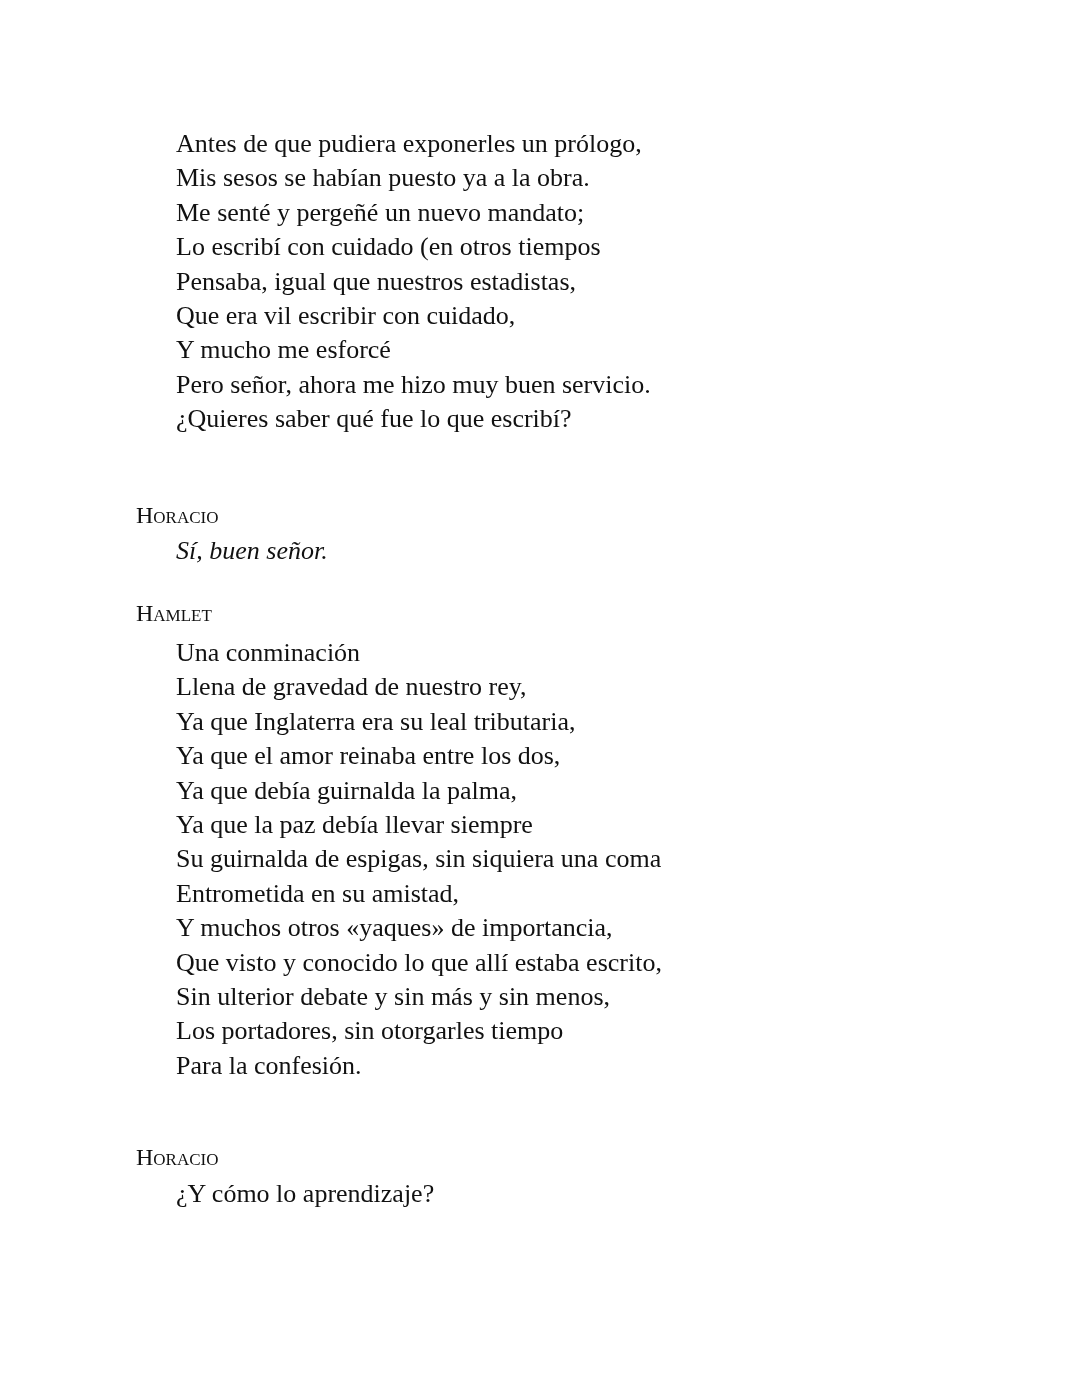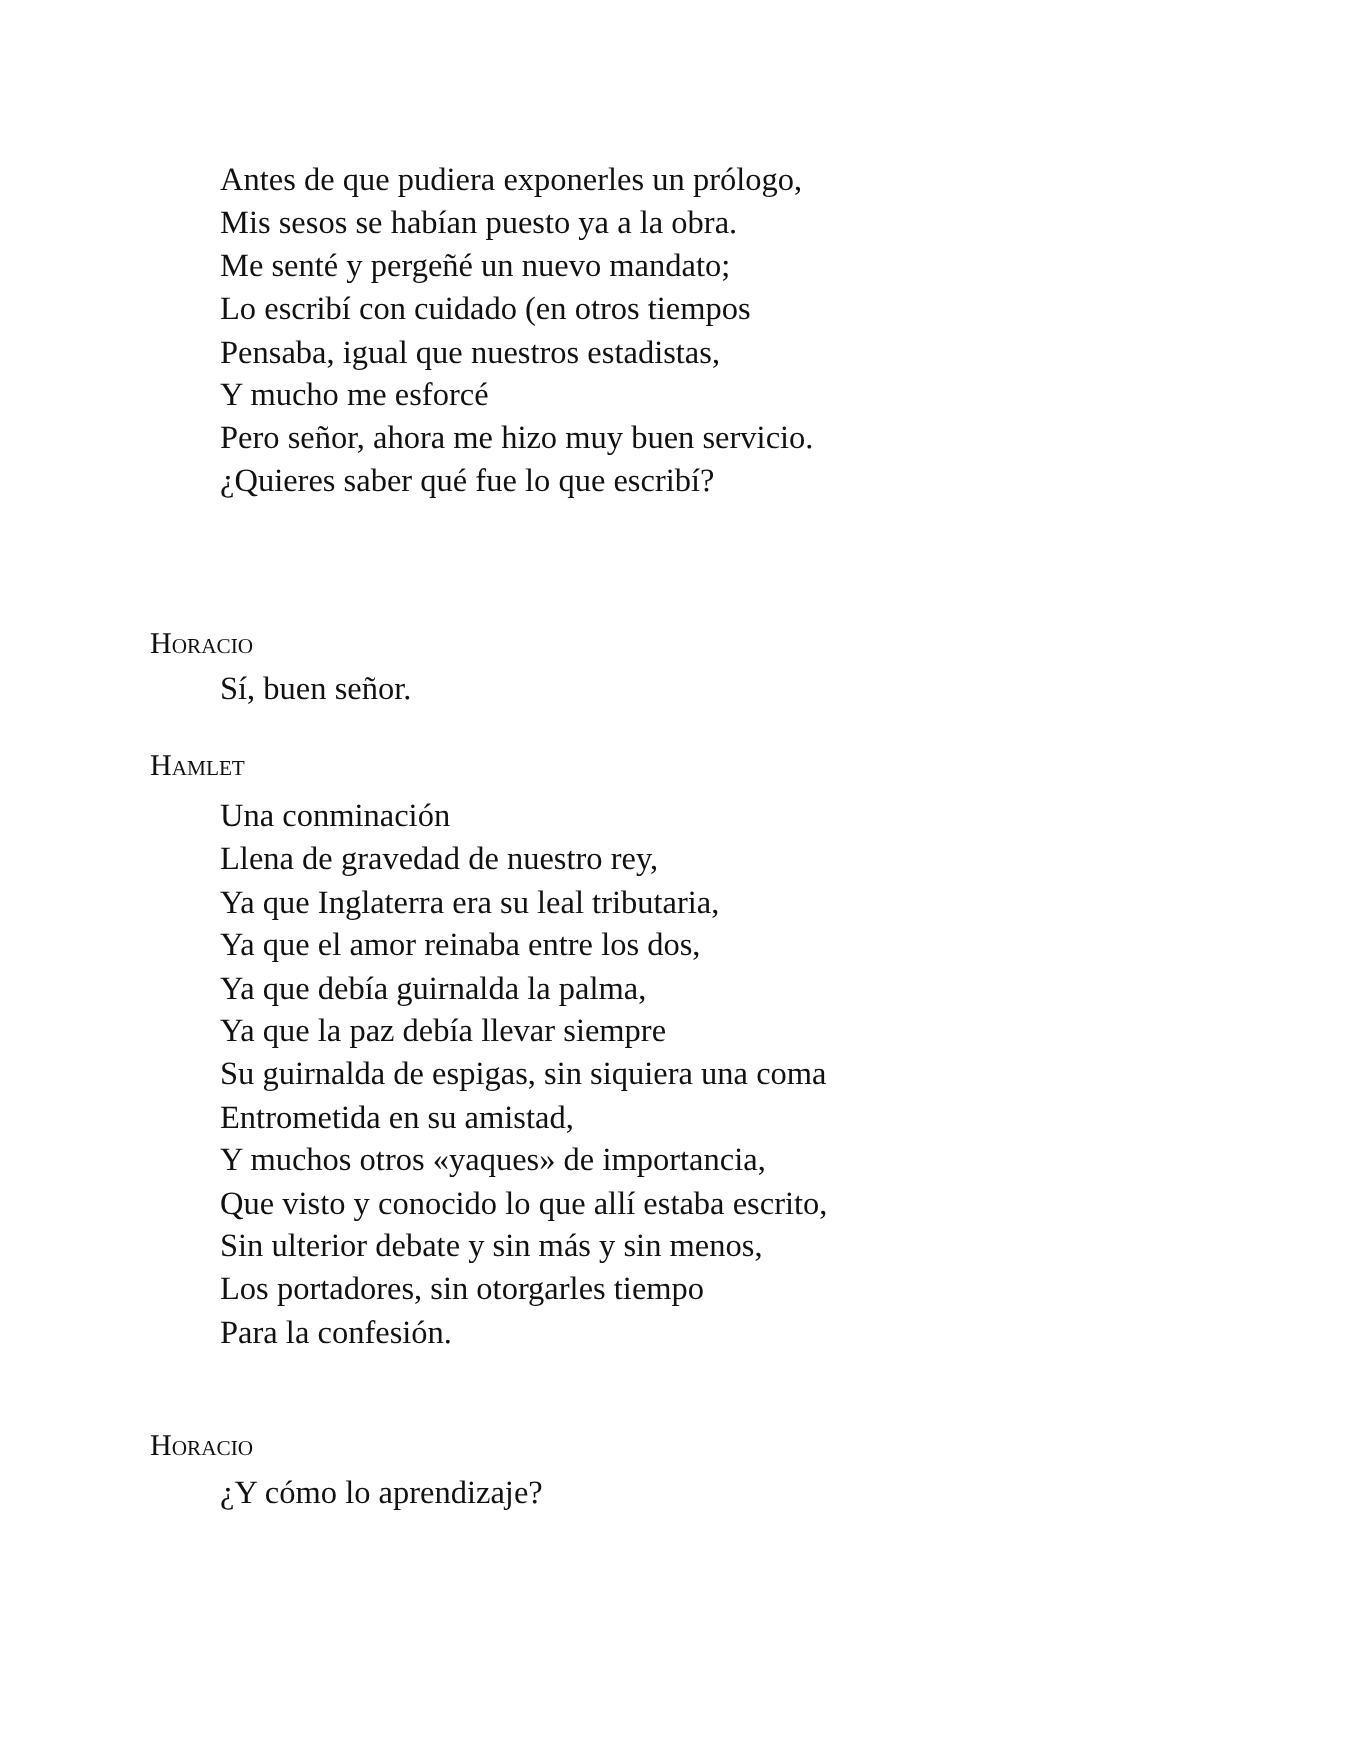--- a/index.html
+++ b/index.html
@@ -29,47 +29,48 @@
       padding: 0;
     }
     .line {
       display: block;
       font-size: 26px;
       line-height: 34.4px;
       white-space: nowrap;
     }
     .speaker {
       position: absolute;
-      left: 120px;
+      left: 136px;
       margin: 0;
       font-size: 24px;
       line-height: 30px;
       font-variant: small-caps;
       letter-spacing: 0px;
       white-space: nowrap;
     }
   </style>
 </head>
 <body>
 
 <div class="page">
 
   <div class="verse" style="top:127px;">
     <span class="line">Antes de que pudiera exponerles un prólogo,</span>
     <span class="line">Mis sesos se habían puesto ya a la obra.</span>
     <span class="line">Me senté y pergeñé un nuevo mandato;</span>
     <span class="line">Lo escribí con cuidado (en otros tiempos</span>
     <span class="line">Pensaba, igual que nuestros estadistas,</span>
+    <span class="line">Que era vil escribir con cuidado,</span>
     <span class="line">Y mucho me esforcé</span>
     <span class="line">Pero señor, ahora me hizo muy buen servicio.</span>
     <span class="line">¿Quieres saber qué fue lo que escribí?</span>
   </div>
 
   <div class="speaker" style="top:500px;">Horacio</div>
-  <div class="verse" style="top:534px;">
+  <div class="verse" style="top:534px;font-style:italic;">
     <span class="line">Sí, buen señor.</span>
   </div>
 
   <div class="speaker" style="top:598px;text-align:center;">Hamlet</div>
   <div class="verse" style="top:636px;">
     <span class="line">Una conminación</span>
     <span class="line">Llena de gravedad de nuestro rey,</span>
     <span class="line">Ya que Inglaterra era su leal tributaria,</span>
     <span class="line">Ya que el amor reinaba entre los dos,</span>
     <span class="line">Ya que debía guirnalda la palma,</span>

